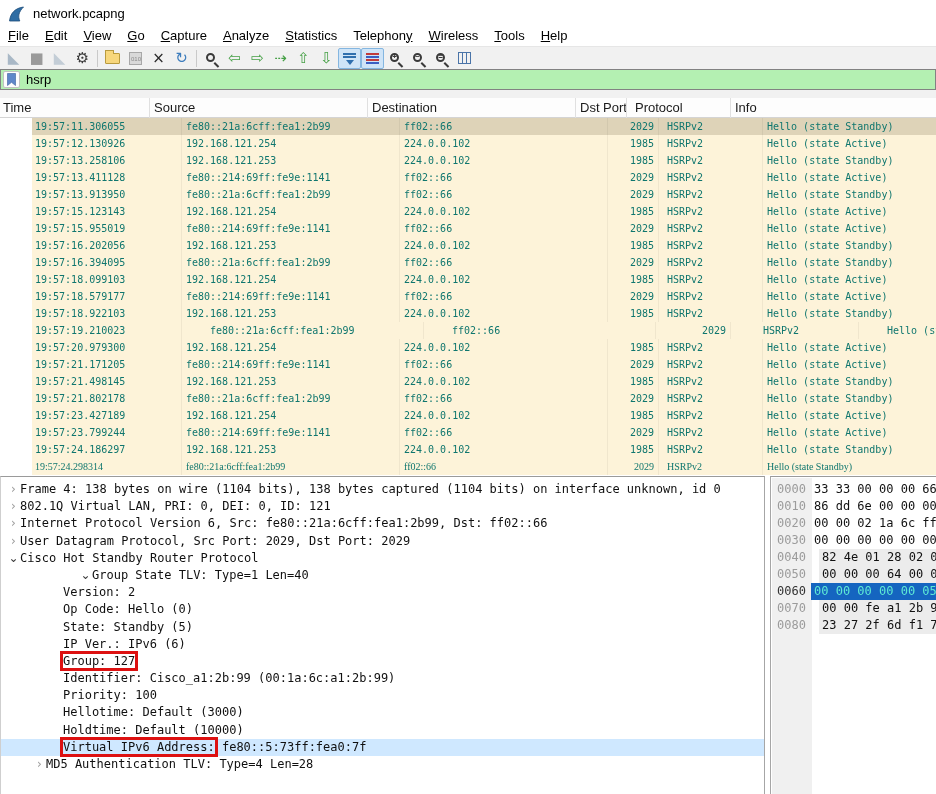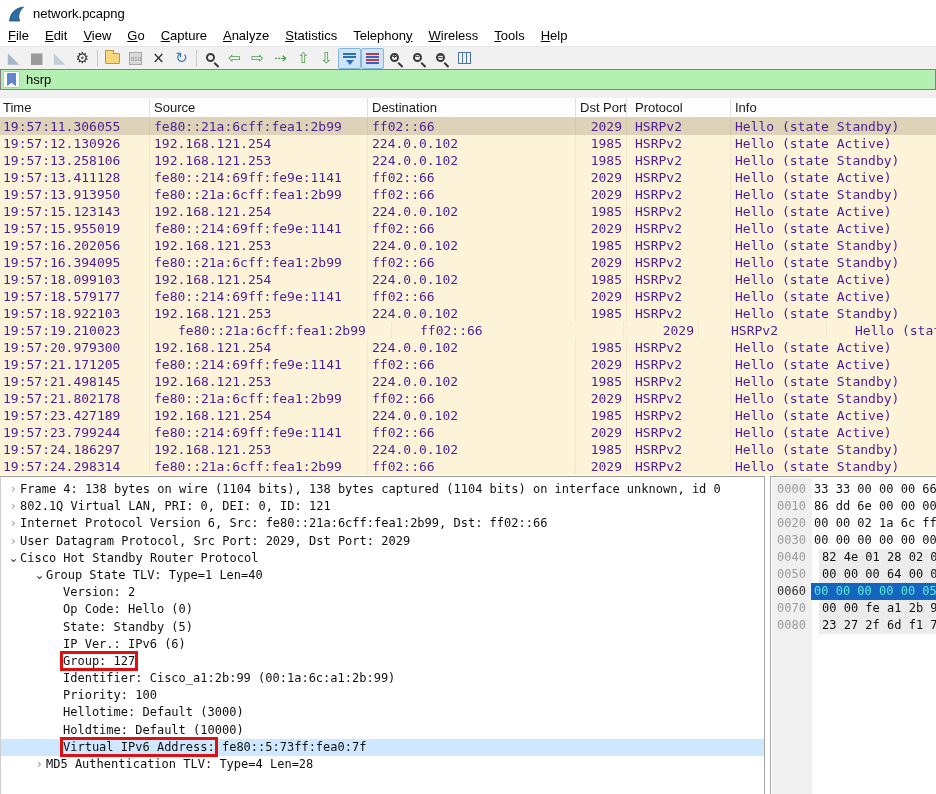--- a/index.html
+++ b/index.html
@@ -61,21 +61,21 @@
   #filter-gap { position:absolute; left:0; top:90px; width:936px; height:8px; background:#f1f1f1; }
 
   
   #packet-list { position:absolute; left:0; top:98px; width:936px; height:378px;
                  background:#fff; font-family:"DejaVu Sans Mono", monospace; }
   #pl-header { position:relative; height:20px; background:#fdfdfd; border-bottom:1px solid #d4d4d4;
                font-family:"Liberation Sans", sans-serif; font-size:13px; color:#1a1a1a;
                display:flex; align-items:center; }
   .hc { height:20px; line-height:20px; border-right:1px solid #e0e0e0; overflow:hidden; white-space:nowrap; }
   .rows { position:relative; }
-  .prow { height:17px; display:flex; font-size:13px; color:#4c1d95; white-space:nowrap; }
+  .prow { height:17px; display:flex; font-size:10px; color:#0f766e; white-space:nowrap;margin-left:32px; }
   .prow .c { height:17px; line-height:17px; border-right:1px solid rgba(0,0,0,0.05); overflow:hidden; }
   .c.time { width:150px; padding-left:3px; }
   .c.src  { width:218px; padding-left:4px; }
   .c.dst  { width:208px; padding-left:4px; }
   .c.port { width:51px;  padding-right:4px; text-align:right; }
   .c.prot { width:104px; padding-left:8px; }
   .c.info { flex:1; padding-left:4px; border-right:none; }
 
   
   #details-pane { position:absolute; left:0; top:476px; width:765px; height:318px;
@@ -386,38 +386,38 @@
           <div class="c info">Hello (state Active)</div>
         </div>
         <div class="prow" style="background: rgb(253, 243, 217);">
           <div class="c time">19:57:24.186297</div>
           <div class="c src">192.168.121.253</div>
           <div class="c dst">224.0.0.102</div>
           <div class="c port">1985</div>
           <div class="c prot">HSRPv2</div>
           <div class="c info">Hello (state Standby)</div>
         </div>
-        <div class="prow" style="background: rgb(253, 243, 217);">
+        <div class="prow" style="background: rgb(253, 243, 217); font-family: Liberation Serif, serif;">
           <div class="c time">19:57:24.298314</div>
           <div class="c src">fe80::21a:6cff:fea1:2b99</div>
           <div class="c dst">ff02::66</div>
           <div class="c port">2029</div>
           <div class="c prot">HSRPv2</div>
           <div class="c info">Hello (state Standby)</div>
         </div>
       </div>
   </div>
 
   <div id="details-pane">
       <div class="dline" style="padding-left: 6px;"><span class="arr col">›</span><span>Frame 4: 138 bytes on wire (1104 bits), 138 bytes captured (1104 bits) on interface unknown, id 0</span></div>
       <div class="dline" style="padding-left: 6px;"><span class="arr col">›</span><span>802.1Q Virtual LAN, PRI: 0, DEI: 0, ID: 121</span></div>
       <div class="dline" style="padding-left: 6px;"><span class="arr col">›</span><span>Internet Protocol Version 6, Src: fe80::21a:6cff:fea1:2b99, Dst: ff02::66</span></div>
       <div class="dline" style="padding-left: 6px;"><span class="arr col">›</span><span>User Datagram Protocol, Src Port: 2029, Dst Port: 2029</span></div>
       <div class="dline" style="padding-left: 6px;"><span class="arr exp">⌄</span><span>Cisco Hot Standby Router Protocol</span></div>
-      <div class="dline" style="padding-left: 32px;"><span class="arr exp">⌄</span><span>Group State TLV: Type=1 Len=40</span></div>
+      <div class="dline" style="padding-left: 32px; margin-left: 46px;"><span class="arr exp">⌄</span><span>Group State TLV: Type=1 Len=40</span></div>
       <div class="dline" style="padding-left: 62px;"><span>Version: 2</span></div>
       <div class="dline" style="padding-left: 62px;"><span>Op Code: Hello (0)</span></div>
       <div class="dline" style="padding-left: 62px;"><span>State: Standby (5)</span></div>
       <div class="dline" style="padding-left: 62px;"><span>IP Ver.: IPv6 (6)</span></div>
       <div class="dline" style="padding-left: 62px;"><span class="redbox" style="box-shadow: rgb(221, 17, 17) 0px 0px 0px 3px;">Group: 127</span></div>
       <div class="dline" style="padding-left: 62px;"><span>Identifier: Cisco_a1:2b:99 (00:1a:6c:a1:2b:99)</span></div>
       <div class="dline" style="padding-left: 62px;"><span>Priority: 100</span></div>
       <div class="dline" style="padding-left: 62px;"><span>Hellotime: Default (3000)</span></div>
       <div class="dline" style="padding-left: 62px;"><span>Holdtime: Default (10000)</span></div>
       <div class="dline sel" style="background: rgb(207, 232, 255); padding-left: 62px;"><span class="redbox" style="box-shadow: rgb(221, 17, 17) 0px 0px 0px 3px;">Virtual IPv6 Address:</span><span> fe80::5:73ff:fea0:7f</span></div>

